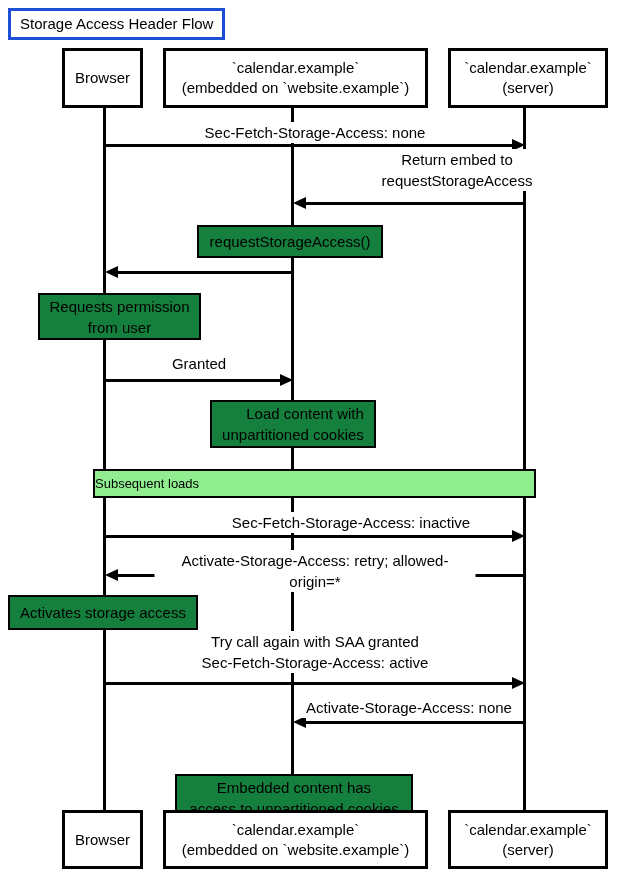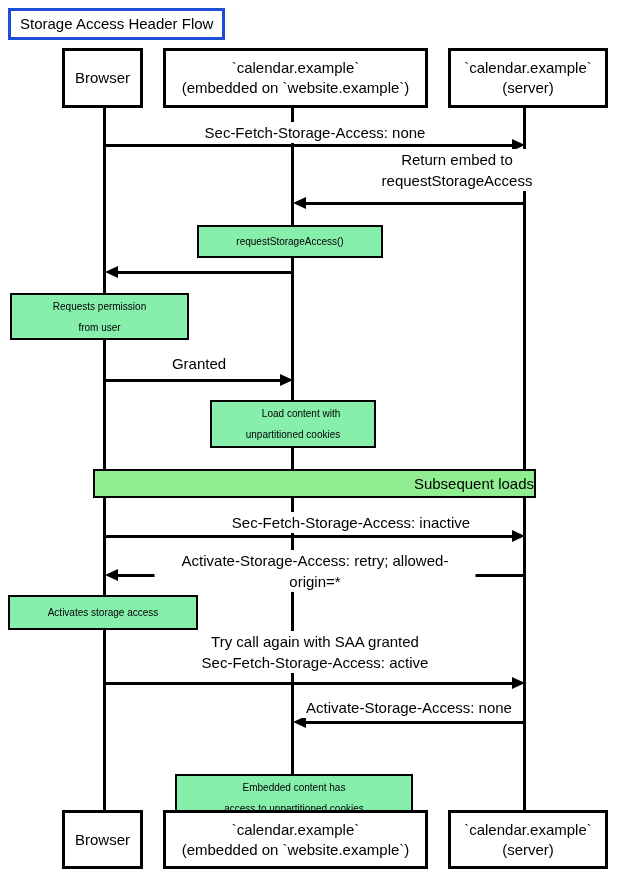--- a/index.html
+++ b/index.html
@@ -36,29 +36,29 @@
     border-top:6px solid transparent;border-bottom:6px solid transparent;
     border-right:13px solid #000;}
   
   .msg-label{
     position:absolute;transform:translateX(-50%);
     background:#fff;padding:0 4px;
     font-size:15px;line-height:21px;text-align:center;
   }
   
   .note{
-    position:absolute;border:2px solid #000;background:#86efac;
+    position:absolute;border:2px solid #000;background:#15803d;
     display:flex;align-items:center;justify-content:center;
-    text-align:center;font-size:10px;line-height:21px;
+    text-align:center;font-size:15px;line-height:21px;
   }
   
   .band{
     position:absolute;border:2px solid #000;
-    display:flex;align-items:center;justify-content:flex-end;
-    font-size:15px;
+    display:flex;align-items:center;justify-content:flex-start;
+    font-size:13px;
   }
 </style>
 </head>
 <body>
 
 <div id="canvas">
 
   <div class="title-box">Storage Access Header Flow</div>
 
   <div class="lifeline" style="left:103px;top:106px;height:706px;"></div>
@@ -95,21 +95,21 @@
   <div class="msg-label pre" style="left:199px;top:353px;">Granted</div>
   <div class="msg-label pre" style="left:315px;top:512px;margin-left:36px;">Sec-Fetch-Storage-Access: inactive</div>
   <div class="msg-label pre" style="left:315px;top:631px;">Try call again with SAA granted
 Sec-Fetch-Storage-Access: active</div>
   <div class="msg-label pre" style="left:315px;top:550px;">Activate-Storage-Access: retry; allowed-origin=*</div>
   <div class="msg-label pre" style="left:409px;top:697px;">Activate-Storage-Access: none</div>
 
   <div class="note" style="left:197px;top:225px;width:186px;height:33px;">
     <span class="pre">requestStorageAccess()</span>
   </div>
-  <div class="note" style="left:10px;top:293px;width:179px;height:47px;">
+  <div class="note" style="left:38px;top:293px;width:163px;height:47px;">
     <span class="pre">Requests permission
 from user</span>
   </div>
   <div class="note" style="left:210px;top:400px;width:166px;height:48px;text-align:right;">
     <span class="pre">Load content with
 unpartitioned cookies</span>
   </div>
   <div class="note" style="left:8px;top:595px;width:190px;height:35px;">
     <span class="pre">Activates storage access</span>
   </div>

